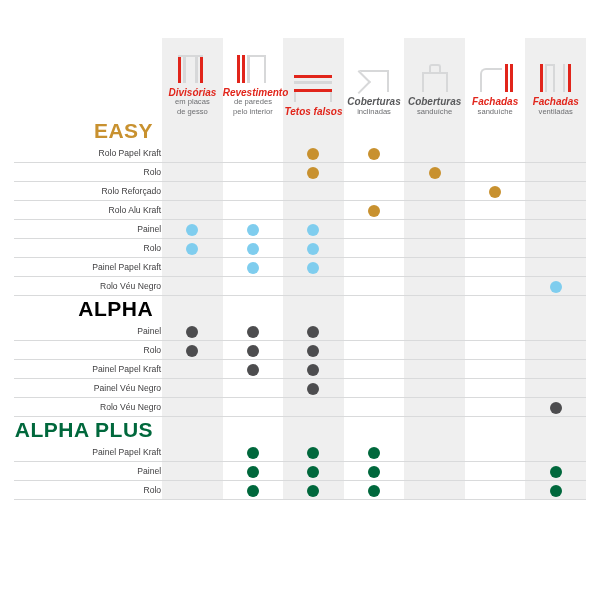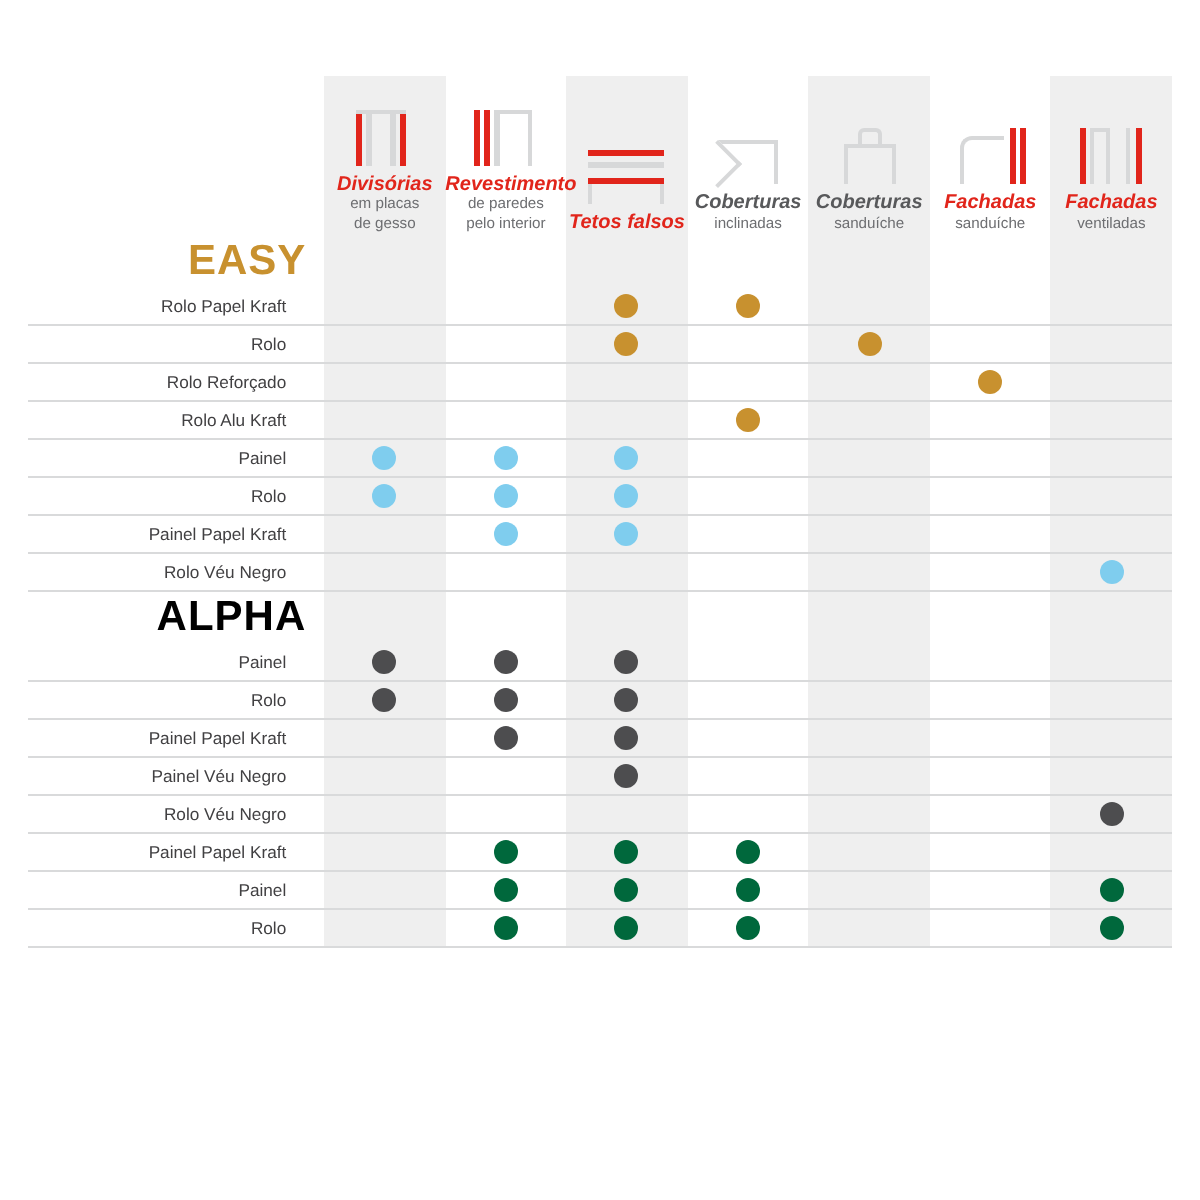--- a/index.html
+++ b/index.html
@@ -64,21 +64,21 @@
     display: flex;
     align-items: flex-end;
     justify-content: center;
     margin-bottom: 5px;
   }
   .shade {
     background: #efefef;
   }
   .rowlabel {
     text-align: right;
-    padding-right: 19px;
+    padding-right: 1px;
     font-size: 8.6px;
     color: #414042;
     height: 17.6px;
     white-space: nowrap;
   }
   .grouprow td {
     height: 26px;
   }
   .groupname {
     text-align: right;
@@ -357,20 +357,30 @@
         <tr>
           <td class="rowlabel sep">Rolo Véu Negro</td>
           <td class="cell sep shade"></td>
           <td class="cell sep"></td>
           <td class="cell sep shade"></td>
           <td class="cell sep"></td>
           <td class="cell sep shade"></td>
           <td class="cell sep"></td>
           <td class="cell sep shade"><span class="dot" style="background: rgb(77, 77, 79);"></span></td>
         </tr>
+        <tr class="grouprow">
+          <td class="groupname" style="color: rgb(0, 104, 60);">ALPHA PLUS</td>
+          <td class="cell shade"></td>
+          <td class="cell"></td>
+          <td class="cell shade"></td>
+          <td class="cell"></td>
+          <td class="cell shade"></td>
+          <td class="cell"></td>
+          <td class="cell shade"></td>
+        </tr>
         <tr>
           <td class="rowlabel sep">Painel Papel Kraft</td>
           <td class="cell sep shade"></td>
           <td class="cell sep"><span class="dot" style="background: rgb(0, 104, 60);"></span></td>
           <td class="cell sep shade"><span class="dot" style="background: rgb(0, 104, 60);"></span></td>
           <td class="cell sep"><span class="dot" style="background: rgb(0, 104, 60);"></span></td>
           <td class="cell sep shade"></td>
           <td class="cell sep"></td>
           <td class="cell sep shade"></td>
         </tr>

